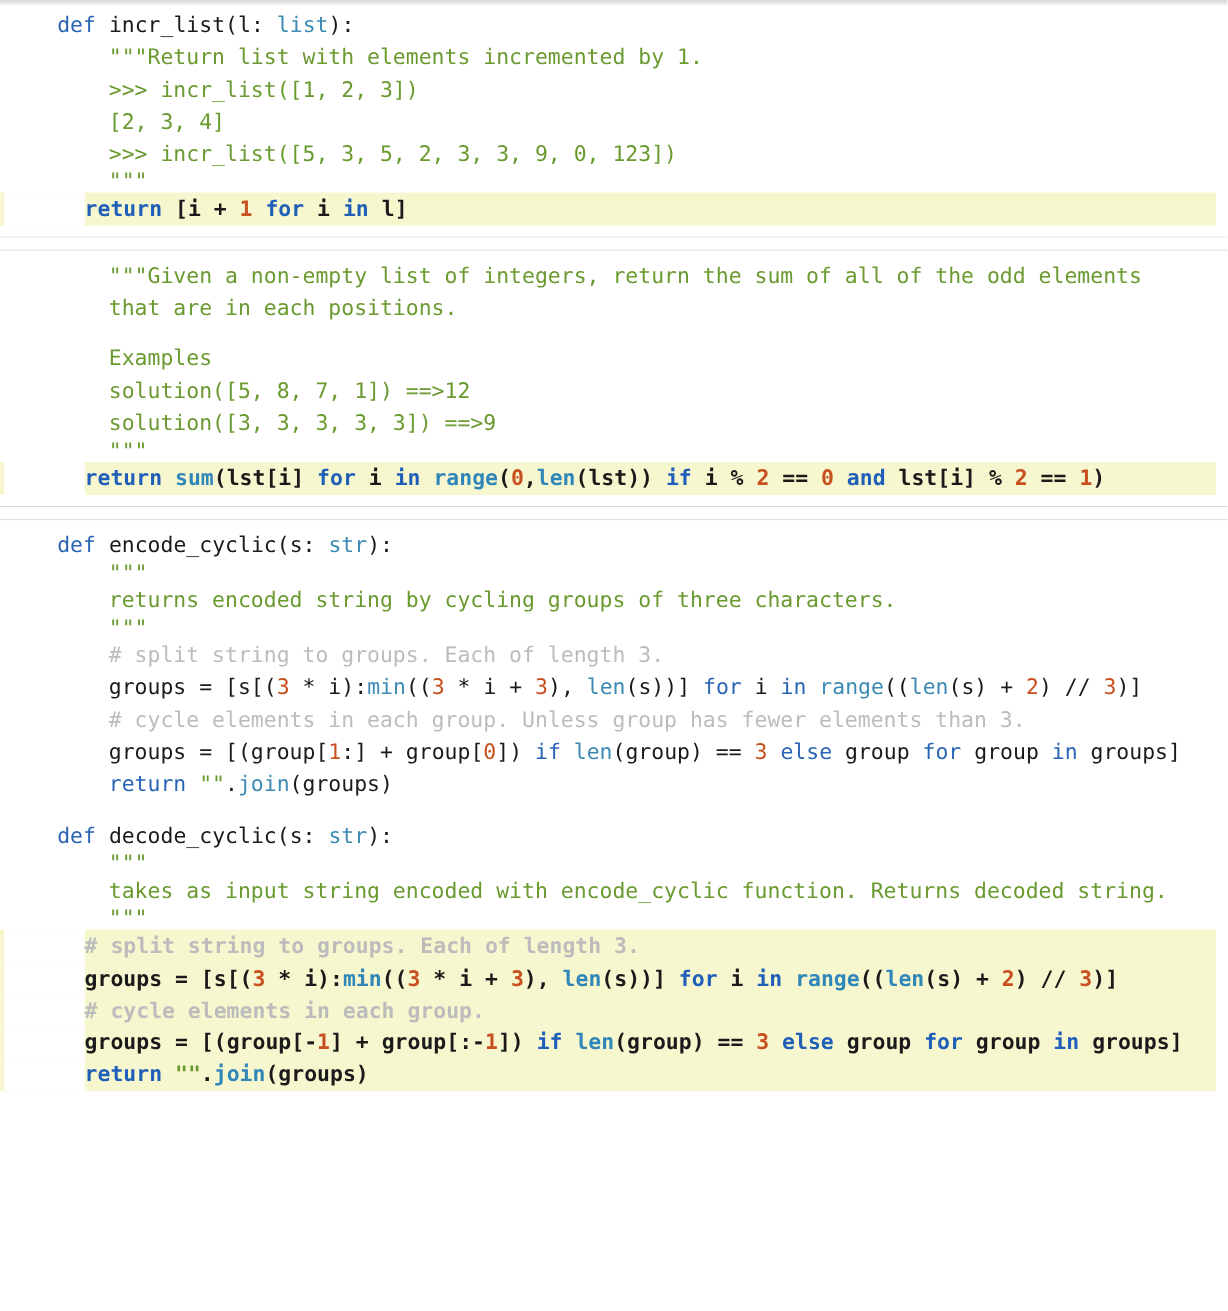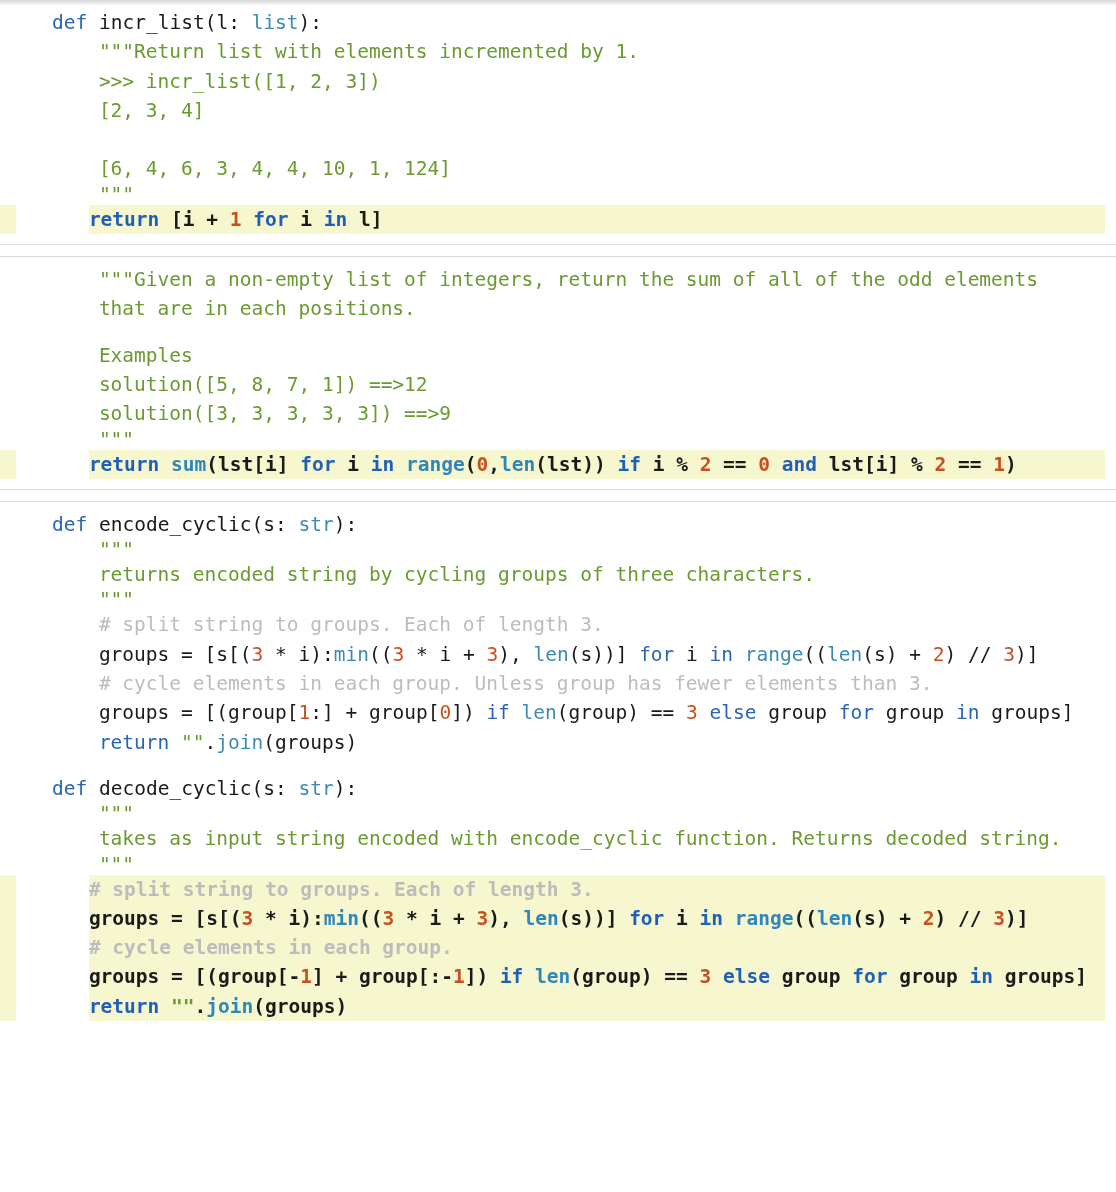--- a/index.html
+++ b/index.html
@@ -62,21 +62,21 @@
     background: #f7f7cf;
   }
   .line.hl .code {
     font-weight: bold;
   }
   .line.hl {
     background: linear-gradient(to right, #f7f7cf 0, #f7f7cf 1105px, #ffffff 1105px, #ffffff 100%);
   }
   
   .line.hl {
-    padding-left: 16px;
+    padding-left: 4px;
   }
   .line.hl .ind {
     display: inline-block;
     background: #fff;
   }
 
   .line .ind { display: inline-block; }
 
   .line.tight {
     line-height: 21px;
@@ -103,22 +103,21 @@
 <div id="page">
   <div class="top-shade"></div>
 
   <div class="block">
     <div class="block-inner">
       <div class="lines">
           <div class="line"><span class="ind" style="width:26.00px">&nbsp;</span><span class="code"><span class="kw">def</span><span class="pl"> </span><span class="pl">incr_list</span><span class="pl">(</span><span class="pl">l</span><span class="pl">: </span><span class="bi">list</span><span class="pl">):</span></span></div>
           <div class="line"><span class="ind" style="width:72.88px">&nbsp;</span><span class="code"><span class="str">"""Return list with elements incremented by 1.</span></span></div>
           <div class="line"><span class="ind" style="width:72.88px">&nbsp;</span><span class="code"><span class="str">&gt;&gt;&gt; incr_list([1, 2, 3])</span></span></div>
           <div class="line"><span class="ind" style="width:72.88px">&nbsp;</span><span class="code"><span class="str">[2, 3, 4]</span></span></div>
-          <div class="line"><span class="ind" style="width:72.88px">&nbsp;</span></div>
-          <div class="line"><span class="ind" style="width:72.88px">&nbsp;</span><span class="code"><span class="str">[6, 4, 6, 3, 4, 4, 10, 1, 124]</span></span></div>
+          <div class="line"><span class="ind" style="width:72.88px">&nbsp;</span><span class="code"><span class="str">&gt;&gt;&gt; incr_list([5, 3, 5, 2, 3, 3, 9, 0, 123])</span></span></div>
           <div class="line tight"><span class="ind" style="width:72.88px">&nbsp;</span><span class="code"><span class="str">"""</span></span></div>
           <div class="line hl"><span class="ind" style="width:72.88px">&nbsp;</span><span class="code"><span class="kw">return</span><span class="pl"> [</span><span class="pl">i</span><span class="pl"> + </span><span class="num">1</span><span class="pl"> </span><span class="kw">for</span><span class="pl"> </span><span class="pl">i</span><span class="pl"> </span><span class="kw">in</span><span class="pl"> </span><span class="pl">l</span><span class="pl">]</span></span></div>
         </div>
     </div>
   </div>
   <div class="divider"></div>
   <div class="divider-gap"></div>
   <div class="divider"></div>
 
   <div class="block">

